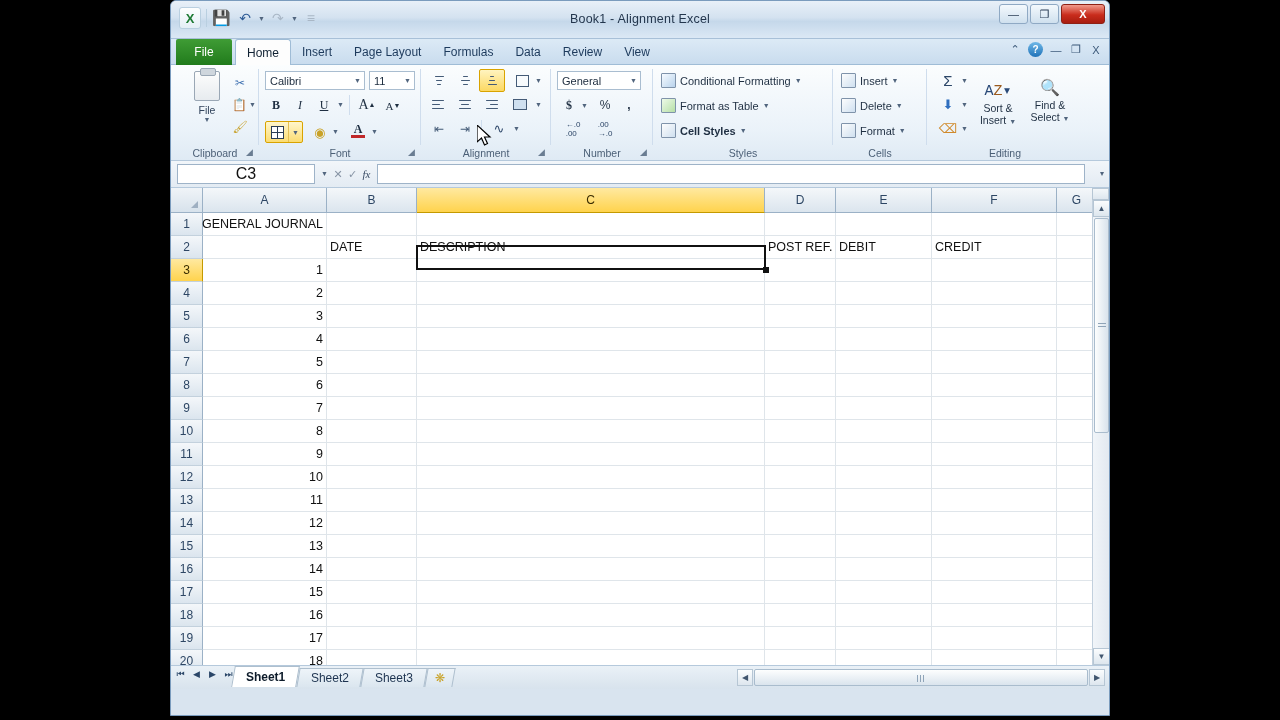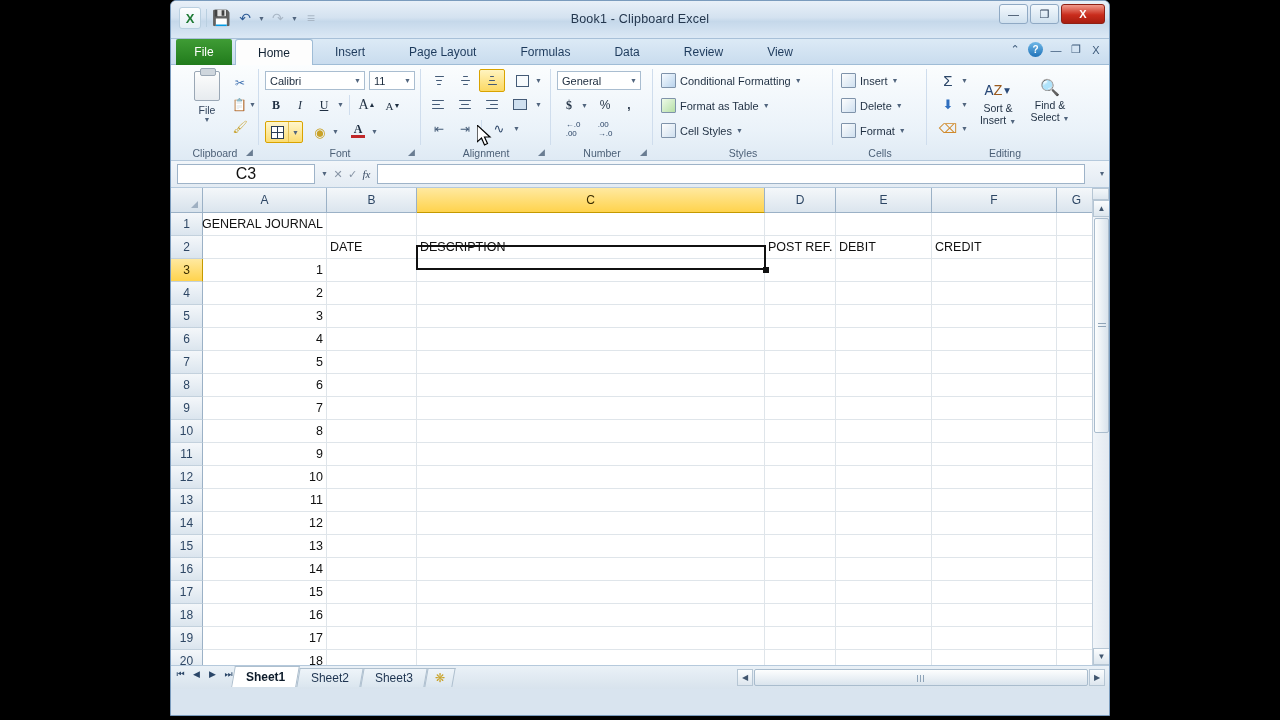--- a/index.html
+++ b/index.html
@@ -64,21 +64,21 @@
     border-bottom:1px solid #9fbcd6;
   }
   .tab-file{
     position:absolute;left:5px;top:0;width:56px;height:26px;
     background:linear-gradient(180deg,#3f9c35,#217b1c);
     color:#fff;font-size:12px;display:flex;align-items:center;justify-content:center;
     border-radius:2px 2px 0 0;
   }
   .tabs{ position:absolute; left:64px; top:0; display:flex; height:26px; }
   .tab{
-    padding:0 22px; height:26px; display:flex;align-items:center;
+    padding:0 11px; height:26px; display:flex;align-items:center;
     font-size:12px;color:#1d3a5c;
   }
   .tab.active{
     background:#fdfdfd; border:1px solid #9fbcd6; border-bottom:none;
     border-radius:3px 3px 0 0; color:#123;
   }
   .helpbtns{ position:absolute; right:6px; top:3px; display:flex; gap:6px; align-items:center;}
   .hb{ font-size:11px; color:#3d5a7a; width:14px;text-align:center;}
   .hb.q{
     width:15px;height:15px;border-radius:50%;
@@ -385,21 +385,21 @@
     <div class="qat">
       <div class="qat-xl">X</div>
       <div class="qat-sep"></div>
       <div class="qat-btn qat-save">💾</div>
       <div class="qat-btn">↶</div>
       <div class="qat-caret">▼</div>
       <div class="qat-btn qat-dim">↷</div>
       <div class="qat-caret">▼</div>
       <div class="qat-btn qat-dim">≡</div>
     </div>
-    <div class="title-text">Book1  -  Clipboard Excel</div>
+    <div class="title-text">Book1  -  Alignment Excel</div>
     <div class="wbtns">
       <div class="wbtn">—</div>
       <div class="wbtn">❐</div>
       <div class="wbtn close">X</div>
     </div>
   </div>
 
   <div class="tabsrow">
     <div class="tab-file">File</div>
     <div class="tabs">
@@ -548,21 +548,21 @@
       <div class="rowitem" style="left:8px;top:8px;">
         <span class="mini b"></span>
         <span>Conditional Formatting</span>
         <span class="caret">▼</span>
       </div>
       <div class="rowitem" style="left:8px;top:33px;">
         <span class="mini g"></span>
         <span>Format as Table</span>
         <span class="caret">▼</span>
       </div>
-      <div class="rowitem" style="left:8px;top:58px;">
+      <div class="rowitem" style="left:8px;top:58px;font-weight:bold;">
         <span class="mini"></span>
         <span>Cell Styles</span>
         <span class="caret">▼</span>
       </div>
       <div class="group-label">Styles</div>
       <div class="group-div" style="right:0;"></div>
     </div>
 
     <div class="group" style="left:662px;width:94px;">
       <div class="rowitem" style="left:8px;top:8px;">

